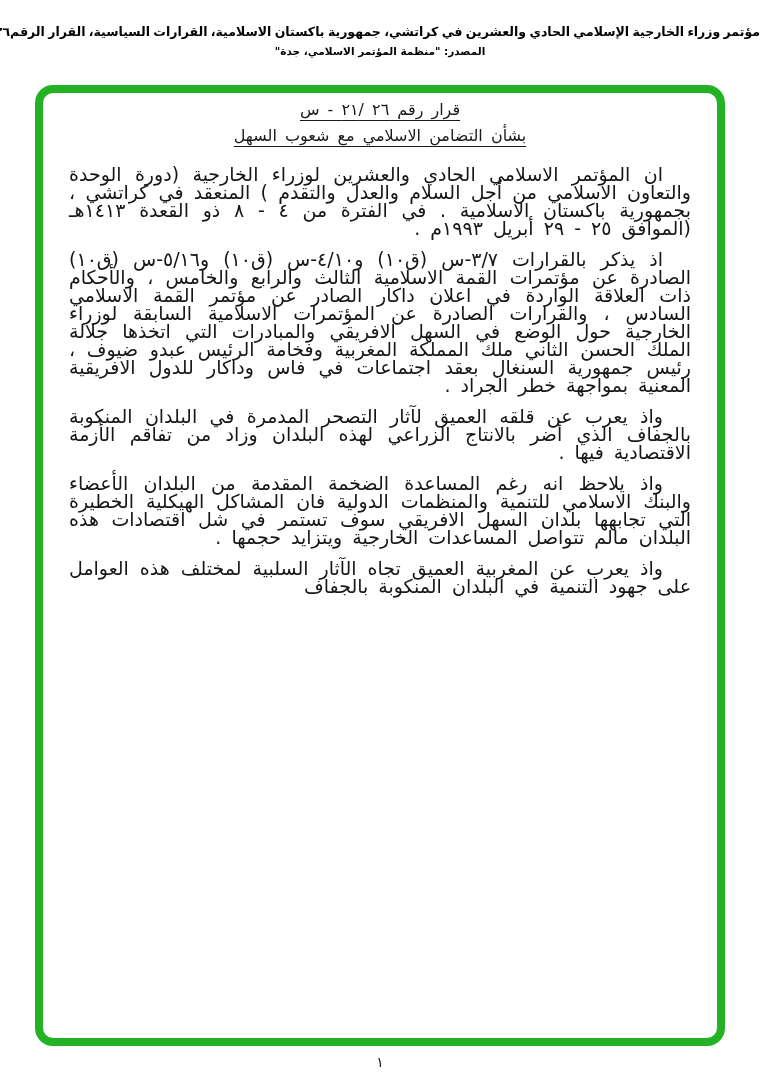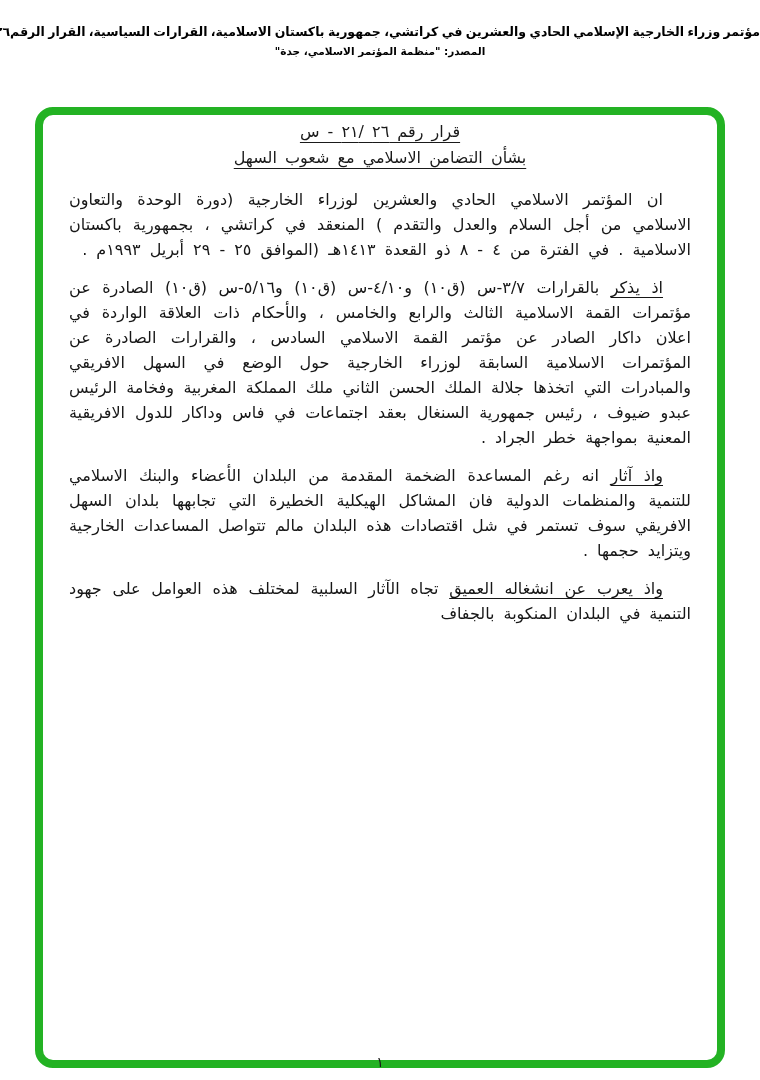--- a/index.html
+++ b/index.html
@@ -61,30 +61,29 @@
   }
   .res-title .t-line {
     display: inline-block;
     text-decoration: underline;
     text-underline-offset: 5px;
     word-spacing: 3px;
   }
   .res-title .t2 { margin-top: 3px; }
 
   .para {
-    font-size: 16px;
-    line-height: 25px;
+    font-size: 19px;
+    line-height: 18px;
     text-align: justify;
     text-indent: 28px;
     word-spacing: 4px;
     letter-spacing: 0.2px;
     margin: 0 0 13px 0;
   }
   .para .lead {
-    text-decoration: underline;
     text-underline-offset: 4px;
   }
 
   .page-number {
     position: absolute;
     top: 1054px;
     left: 0;
     right: 0;
     text-align: center;
     font-size: 14px;
@@ -92,33 +91,34 @@
   }
 </style>
 </head>
 <body>
 
 <div class="top-header">
   <div class="hdr-line1">مؤتمر وزراء الخارجية الإسلامي الحادي والعشرين في كراتشي، جمهورية باكستان الاسلامية، القرارات السياسية، القرار الرقم٢١/٢٦-س</div>
   <div class="hdr-line2">المصدر: "منظمة المؤتمر الاسلامي، جدة"</div>
 </div>
 
-<div class="doc-frame" id="doc-frame" style="border-color: rgb(35, 178, 35); margin-top: 22px;">
+<div class="doc-frame" id="doc-frame" style="border-color: rgb(35, 178, 35);">
 
   <div class="res-title">
     <div><span class="t-line">قرار رقم ٢٦ /٢١ - س</span></div>
     <div class="t2"><span class="t-line">بشأن التضامن الاسلامي مع شعوب السهل</span></div>
   </div>
 
   <p class="para"><span class="lead"></span><span>ان المؤتمر الاسلامي الحادي والعشرين لوزراء الخارجية (دورة الوحدة والتعاون الاسلامي من أجل السلام والعدل والتقدم ) المنعقد في كراتشي ، بجمهورية باكستان الاسلامية . في الفترة من ٤ - ٨ ذو القعدة ١٤١٣هـ (الموافق ٢٥ - ٢٩ أبريل ١٩٩٣م .</span></p>
 
   <p class="para"><span class="lead">اذ يذكر</span><span> بالقرارات ٣/٧-س (ق١٠) و٤/١٠-س (ق١٠) و٥/١٦-س (ق١٠) الصادرة عن مؤتمرات القمة الاسلامية الثالث والرابع والخامس ، والأحكام ذات العلاقة الواردة في اعلان داكار الصادر عن مؤتمر القمة الاسلامي السادس ، والقرارات الصادرة عن المؤتمرات الاسلامية السابقة لوزراء الخارجية حول الوضع في السهل الافريقي والمبادرات التي اتخذها جلالة الملك الحسن الثاني ملك المملكة المغربية وفخامة الرئيس عبدو ضيوف ، رئيس جمهورية السنغال بعقد اجتماعات في فاس وداكار للدول الافريقية المعنية بمواجهة خطر الجراد .</span></p>
 
+  <p class="para"><span class="lead">واذ يعرب</span><span> عن قلقه العميق لآثار التصحر المدمرة في البلدان المنكوبة بالجفاف الذي أضر بالانتاج الزراعي لهذه البلدان وزاد من تفاقم الأزمة الاقتصادية فيها .</span></p>
 
-  <p class="para"><span class="lead">واذ آثار</span><span> انه رغم المساعدة الضخمة المقدمة من البلدان الأعضاء والبنك الاسلامي للتنمية والمنظمات الدولية فان المشاكل الهيكلية الخطيرة التي تجابهها بلدان السهل الافريقي سوف تستمر في شل اقتصادات هذه البلدان مالم تتواصل المساعدات الخارجية ويتزايد حجمها .</span></p>
+  <p class="para"><span class="lead">واذ يلاحظ</span><span> انه رغم المساعدة الضخمة المقدمة من البلدان الأعضاء والبنك الاسلامي للتنمية والمنظمات الدولية فان المشاكل الهيكلية الخطيرة التي تجابهها بلدان السهل الافريقي سوف تستمر في شل اقتصادات هذه البلدان مالم تتواصل المساعدات الخارجية ويتزايد حجمها .</span></p>
 
 
 
-  <p class="para"><span class="lead">واذ يعرب عن انشغاله العميق</span><span> تجاه الآثار السلبية لمختلف هذه العوامل على جهود التنمية في البلدان المنكوبة بالجفاف</span></p>
+  <p class="para"><span class="lead">واذ يعرب عن المغربية العميق</span><span> تجاه الآثار السلبية لمختلف هذه العوامل على جهود التنمية في البلدان المنكوبة بالجفاف</span></p>
 
 </div>
 
 <div class="page-number">١</div>
 
 </body></html>

